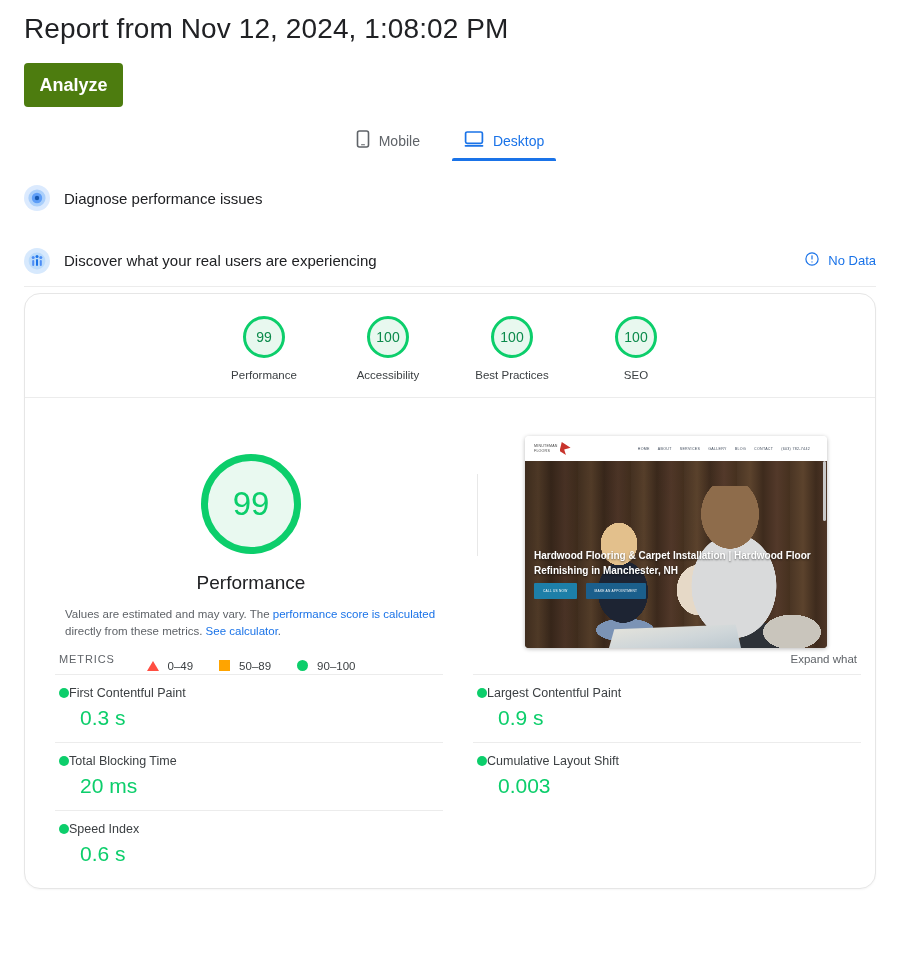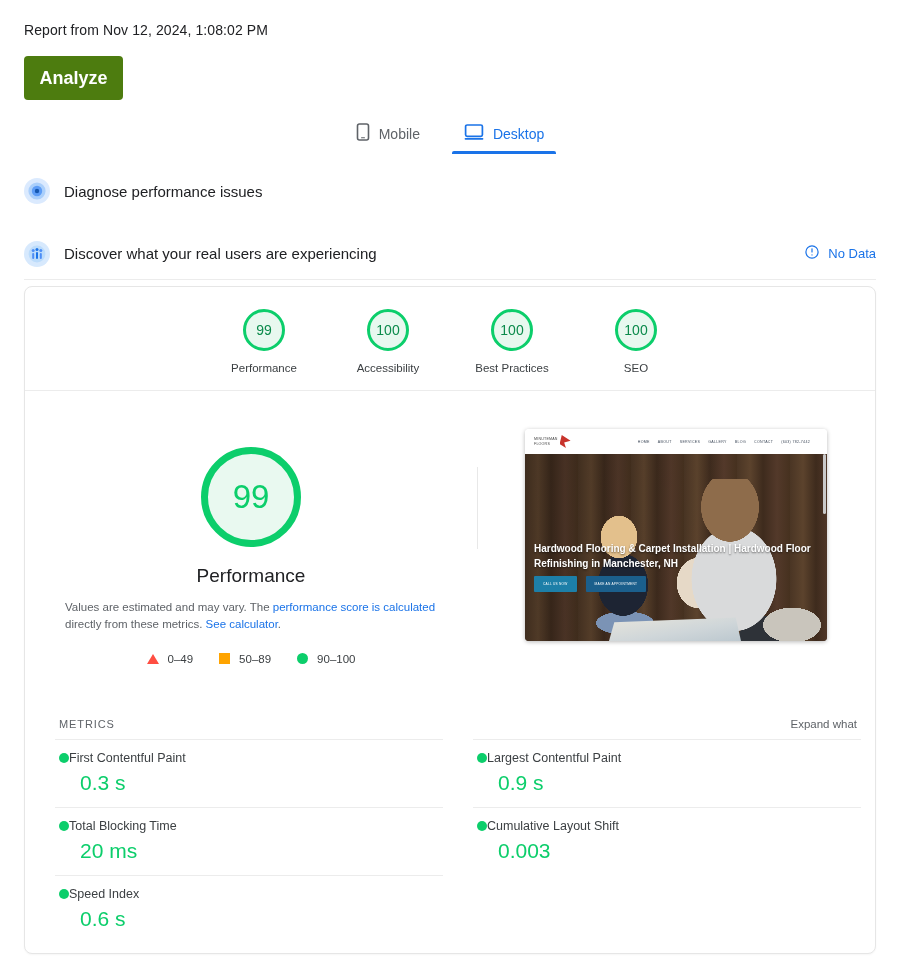--- a/index.html
+++ b/index.html
@@ -10,25 +10,25 @@
     background: #ffffff;
     font-family: "Liberation Sans", sans-serif;
     color: #202124;
     overflow: hidden;
   }
 
   .page { width: 900px; height: 961px; position: relative; padding: 0 24px; }
 
   
   .report-title {
-    font-size: 14px;
+    font-size: 28px;
     font-weight: 400;
     color: #202124;
     letter-spacing: 0.1px;
-    padding-top: 22px;
+    padding-top: 13px;
     margin: 0 0 18px 0;
   }
 
   .url-row { display: flex; align-items: stretch; gap: 10px; }
   .url-input {
     flex: 1 1 auto;
     height: 44px;
     border: 1px solid #dadce0;
     border-radius: 4px;
     padding: 0 14px;
@@ -99,25 +99,25 @@
     display: flex;
     align-items: center;
     gap: 9px;
     color: #1a73e8;
     font-size: 13px;
   }
 
   
   .card {
     border: 1px solid #e6e6e6;
-    border-radius: 8px;
+    border-radius: 16px;
     margin-top: 6px;
     background: #fff;
     box-shadow: 0 1px 2px rgba(0,0,0,0.04);
-    height: 668px;
+    height: 596px;
     position: relative;
     overflow: hidden;
   }
 
   
   .cat-strip {
     display: flex;
     justify-content: center;
     gap: 44px;
     padding: 22px 0 16px 0;

